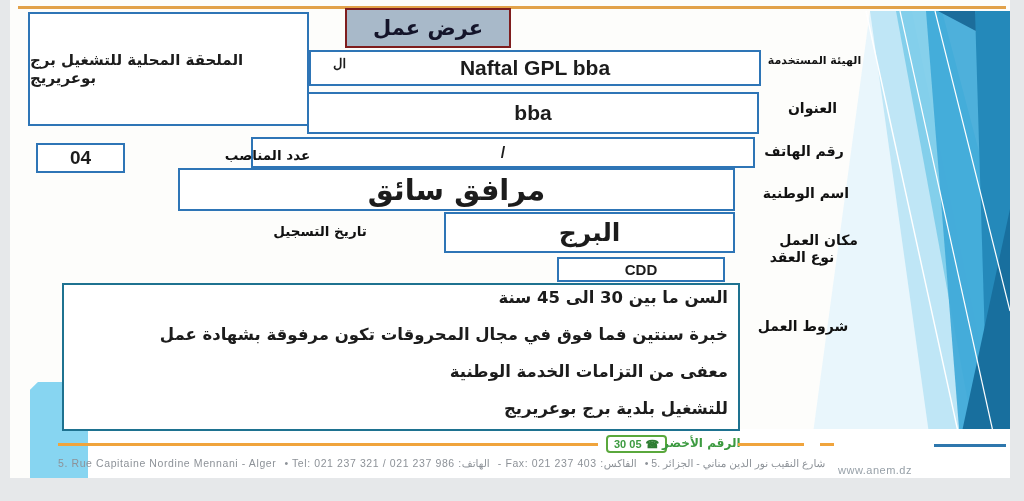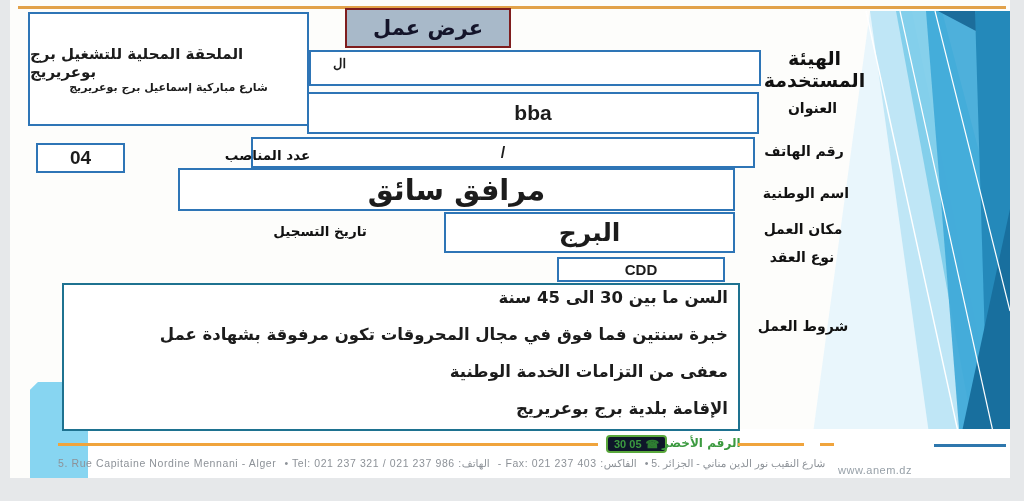--- a/index.html
+++ b/index.html
@@ -34,38 +34,38 @@
   .occupation-box { left:178px; top:168px; width:557px; height:43px; font-size:29px; direction:rtl; }
   .date-box       { left:86px;  top:218px; width:171px; height:40px; font-size:23px; font-family:"Liberation Sans",sans-serif; }
   .location-box   { left:444px; top:212px; width:291px; height:41px; font-size:25px; direction:rtl; }
   .contract-box   { left:557px; top:257px; width:168px; height:25px; font-size:15px; font-family:"Liberation Sans",sans-serif; }
 
   .conditions-box { left:62px; top:283px; width:678px; height:148px; border-color:#1e7290;
                     align-items:center; justify-content:flex-start; }
   .cond-lines { width:100%; direction:rtl; text-align:right; padding:0 10px;
                 margin-top:-9px; font-size:16.5px; font-weight:700; line-height:37px; white-space:nowrap; }
 
-  .lbl-employer   { left:742px; top:47px;  width:145px; font-size:19px; }
+  .lbl-employer   { left:742px; top:54px;  width:145px; font-size:11px; }
   .lbl-address    { left:765px; top:100px; width:95px;  }
   .lbl-phone      { left:748px; top:143px; width:112px; }
   .lbl-positions  { left:220px; top:147px; width:95px;  font-size:13.5px; }
   .lbl-occupation { left:752px; top:185px; width:108px; }
   .lbl-date       { left:270px; top:223px; width:100px; font-size:13.5px; }
-  .lbl-workplace  { left:748px; top:221px; width:110px; }
+  .lbl-workplace  { left:748px; top:232px; width:110px;text-align:right; }
   .lbl-contract   { left:750px; top:249px; width:104px; }
   .lbl-conditions { left:748px; top:318px; width:110px; }
 
   .oline { position:absolute; height:3px; background:#f0a43c; top:443px; }
   .oline.a { left:58px;  width:540px; }
   .oline.b { left:738px; width:66px;  }
   .oline.c { left:820px; width:14px;  }
   .blue-line { position:absolute; left:934px; top:444px; width:72px; height:3px; background:#2e77ad; }
 
   .green-badge { position:absolute; left:606px; top:435px; height:18px; padding:0 6px;
-    border:2px solid #5aa83c; border-radius:4px; background:#0f172a;
+    border:2px solid #5aa83c; border-radius:4px; background:#ffffff;
     display:flex; align-items:center; gap:4px; font-weight:700; font-size:11px; color:#3c9a40;
     font-family:"Liberation Sans",sans-serif; }
   .green-badge .ph { font-size:11px; color:#2e7d32; }
   .green-lbl { position:absolute; left:662px; top:436px; font-size:12px; font-weight:700;
                color:#3c9a40; direction:rtl; }
   .website { position:absolute; left:838px; top:464px; font-size:11px; color:#97a0a8;
              letter-spacing:.5px; font-family:"Liberation Sans",sans-serif; }
 
   .contact { position:absolute; left:58px; top:457px; width:940px; display:flex; gap:8px;
              font-size:10.5px; color:#8d9298; letter-spacing:.6px; white-space:nowrap;
@@ -89,27 +89,27 @@
     <line x1="54" y1="0" x2="148" y2="430" stroke="#ffffff" stroke-width="1.4"></line>
     <line x1="88" y1="0" x2="183" y2="430" stroke="#ffffff" stroke-width="1.2"></line>
     <line x1="123" y1="0" x2="198" y2="300" stroke="#ffffff" stroke-width="1.2"></line>
   </svg>
 
   <div class="abs corner-shape"></div>
   <div class="abs footer-band"></div>
 
   <div class="fbox agency-box">
     <div class="l1">الملحقة المحلية للتشغيل برج بوعريريج</div>
-    <div class="l2">شارع مباركية إسماعيل برج بوعريريج</div>
   </div>
 
   <div class="fbox title-box">عرض عمل</div>
 
   <div class="fbox employer-box">
     <span class="stray">ال</span>
+    <span>Naftal GPL bba</span>
   </div>
   <div class="lbl lbl-employer">الهيئة المستخدمة</div>
 
   <div class="fbox address-box">bba</div>
   <div class="lbl lbl-address">العنوان</div>
 
   <div class="fbox phone-box">/</div>
   <div class="lbl lbl-phone">رقم الهاتف</div>
 
   <div class="fbox positions-box">04</div>
@@ -124,21 +124,21 @@
   <div class="lbl lbl-workplace">مكان العمل</div>
 
   <div class="fbox contract-box">CDD</div>
   <div class="lbl lbl-contract">نوع العقد</div>
 
   <div class="fbox conditions-box">
     <div class="cond-lines">
       <div>السن ما بين 30 الى 45 سنة</div>
       <div>خبرة سنتين فما فوق في مجال المحروقات تكون مرفوقة بشهادة عمل</div>
       <div>معفى من التزامات الخدمة الوطنية</div>
-      <div>الإقامة بلدية برج بوعريريج</div>
+      <div>للتشغيل بلدية برج بوعريريج</div>
     </div>
   </div>
   <div class="lbl lbl-conditions">شروط العمل</div>
 
   <div class="oline a"></div>
   <div class="green-badge">
     <span>30 05</span>
     <span class="ph">☎</span>
   </div>
   <div class="green-lbl">الرقم الأخضر</div>

